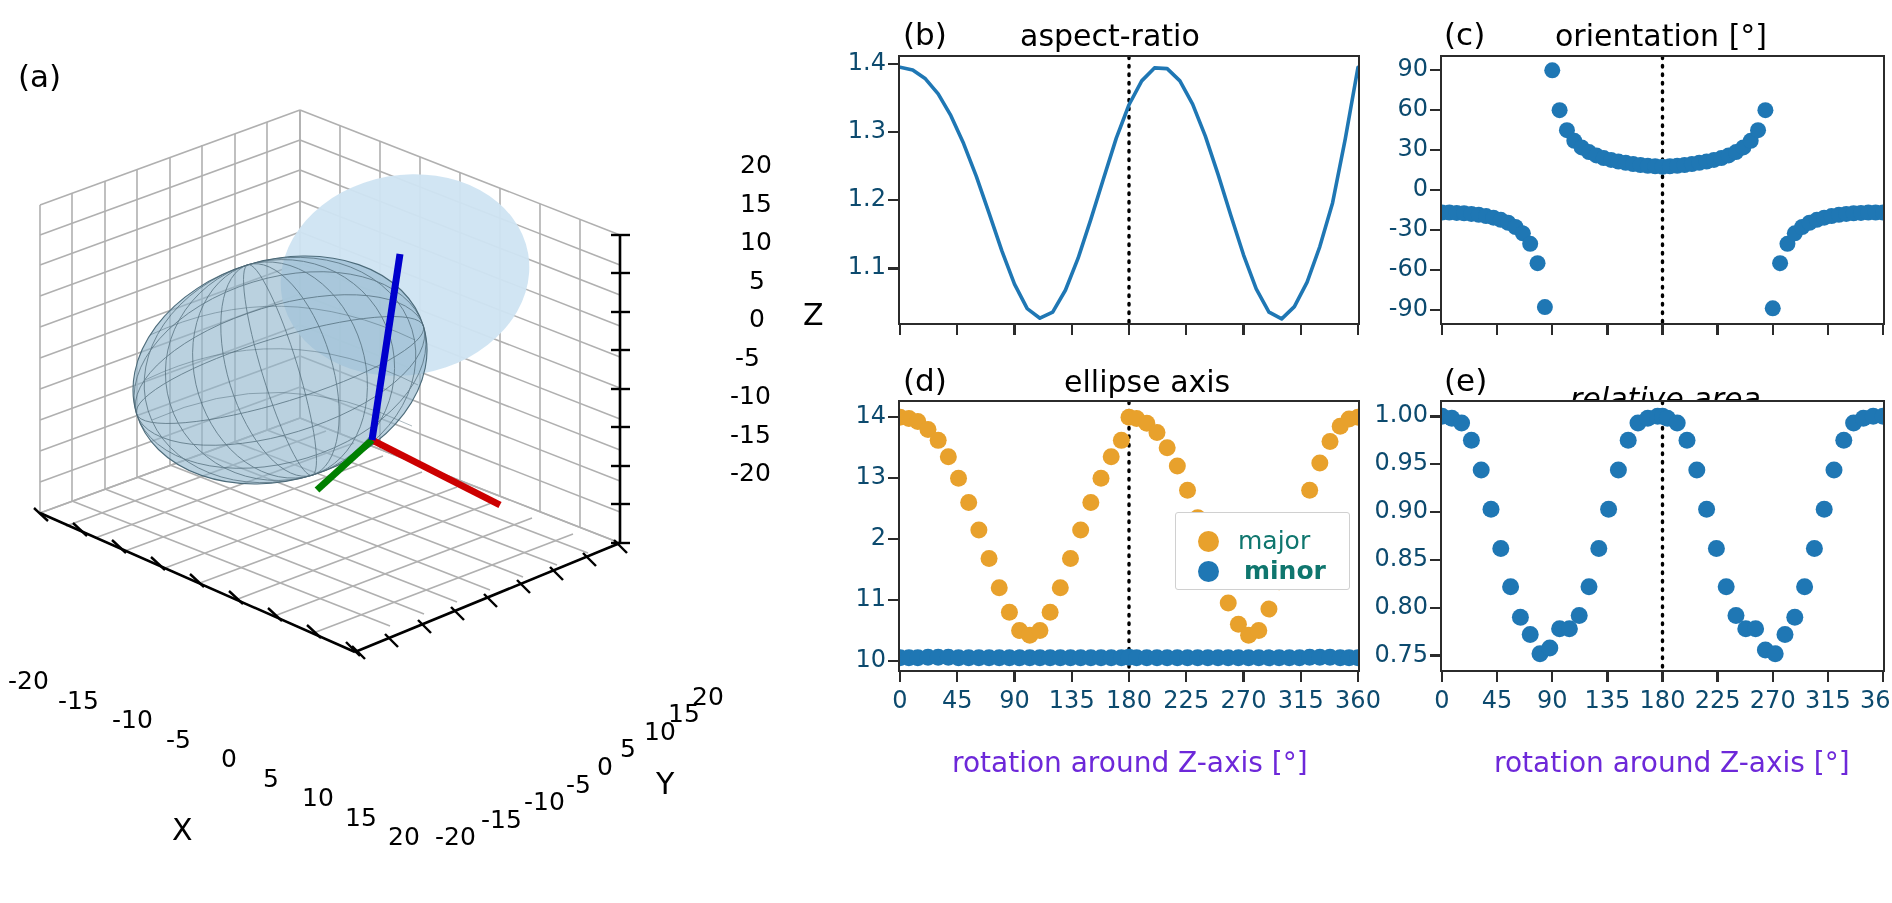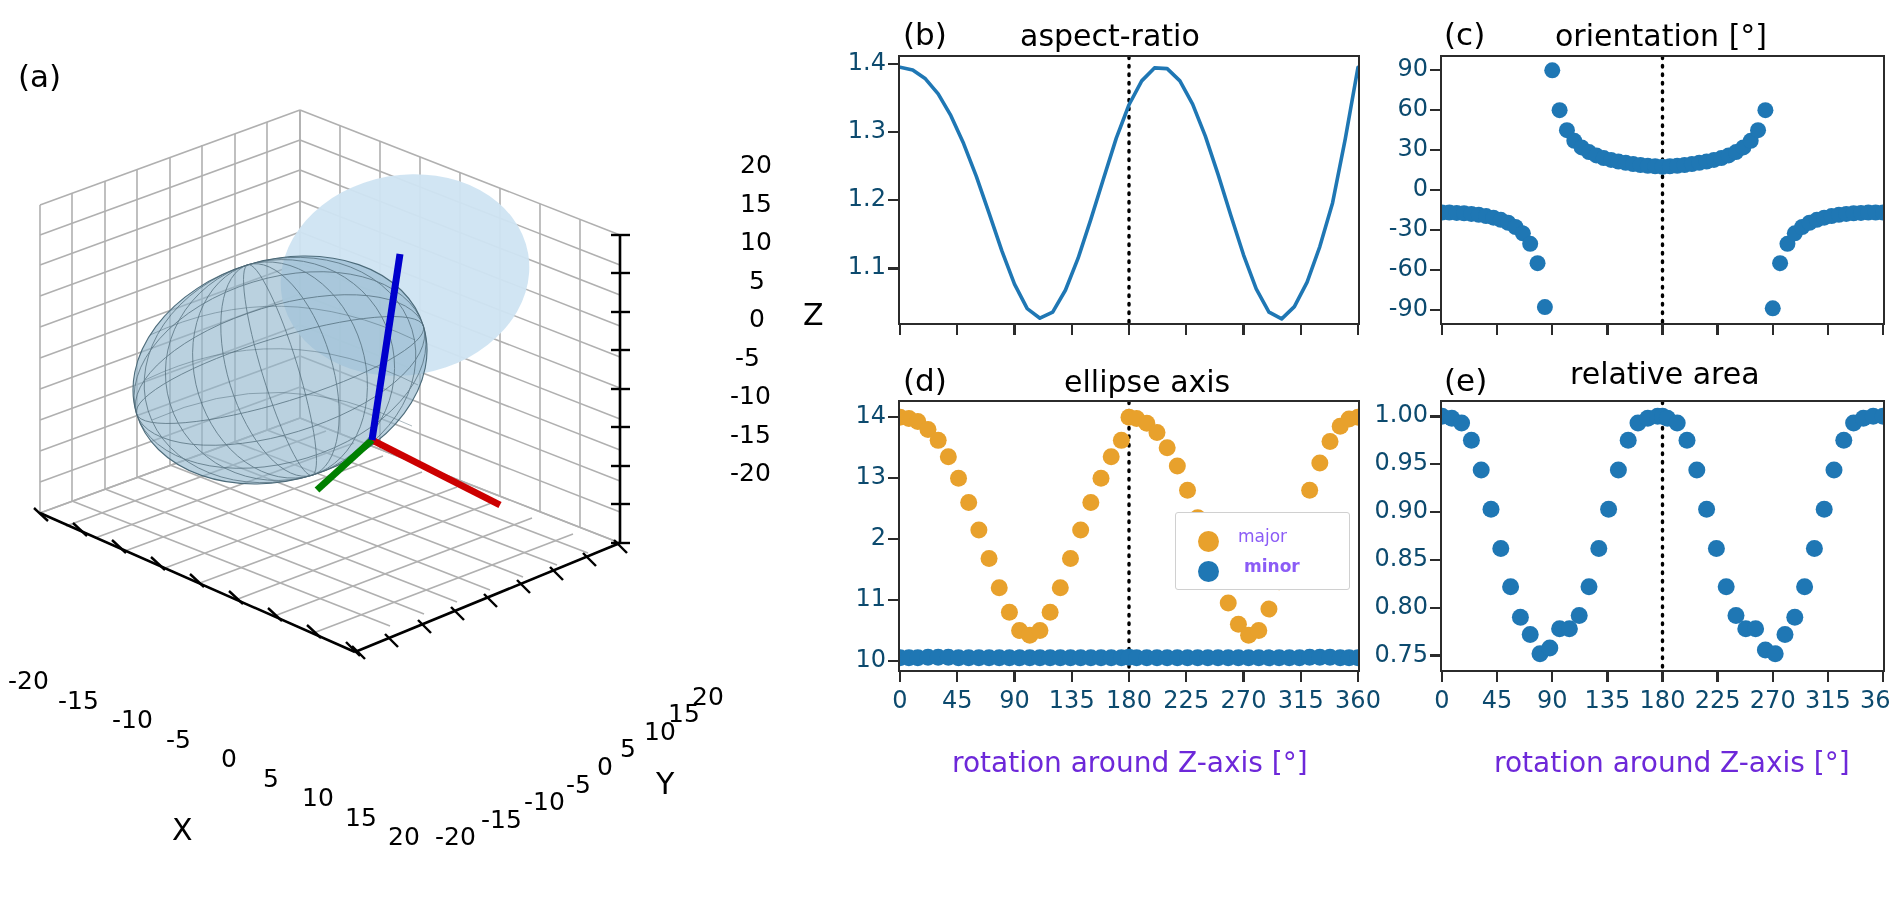--- a/index.html
+++ b/index.html
@@ -7,21 +7,21 @@
   .fig{position:relative;width:1892px;height:903px;}
   .abs{position:absolute;}
   .ttl{font-size:30px;color:#000;white-space:nowrap;}
   .panlbl{font-size:31px;color:#000;white-space:nowrap;}
   .tick{font-size:24px;color:#0c4a6e;white-space:nowrap;}
   .tick3d{font-size:25px;color:#000;white-space:nowrap;}
   .axname{font-size:30px;color:#000;white-space:nowrap;}
   .axlab{font-size:28px;color:#6d28d9;white-space:nowrap;}
   .plotbox{border:2.4px solid #2b2b2b;background:#fff;box-sizing:border-box;}
   .legbox{background:#ffffff;border:1.4px solid #d0d0d0;border-radius:3px;box-sizing:border-box;}
-  .legtxt{font-size:17px;color:#8b5cf6;white-space:nowrap;}
+  .legtxt{font-size:25px;color:#0f766e;white-space:nowrap;}
   .dotleg{border-radius:50%;}
   svg{display:block;}
 </style>
 </head>
 <body>
 
 <div class="fig">
 
   <div class="abs panlbl" style="left:18px;top:58px;">(a)</div>
 
@@ -467,21 +467,21 @@
   <div class="abs axlab" style="left:952px;top:746px;">rotation around Z-axis [°]</div>
 
   <div class="abs legbox" style="left:1175px;top:512px;width:175px;height:78px;">
     <span class="abs dotleg" style="left:22px;top:18px;width:21px;height:21px;background:#e8a12c;"></span>
     <span class="abs legtxt" style="left:62px;top:13px;">major</span>
     <span class="abs dotleg" style="left:22px;top:48px;width:21px;height:21px;background:#1f77b4;"></span>
     <span class="abs legtxt" style="left:68px;top:43px;font-weight:bold;">minor</span>
   </div>
 
   <div class="abs panlbl" style="left:1444px;top:362px;">(e)</div>
-  <div class="abs ttl" style="left:1570px;top:356px;">relative area</div>
+  <div class="abs ttl" style="left:1570px;top:381px;font-style:italic;">relative area</div>
   <div class="abs plotbox" id="box-e" style="left:1440px;top:400px;width:445px;height:272px;">
     <svg id="svg-e" width="441" height="268" viewBox="0 0 441 268" preserveAspectRatio="none">
         <line x1="220.5" y1="0" x2="220.5" y2="268" stroke="#000" stroke-width="3.4" stroke-dasharray="1.5 7" stroke-linecap="round"></line>
         <circle cx="0.00" cy="14.36" r="8.5" fill="#1f77b4" stroke="none"></circle>
         <circle cx="9.80" cy="16.27" r="8.5" fill="#1f77b4" stroke="none"></circle>
         <circle cx="19.60" cy="21.06" r="8.5" fill="#1f77b4" stroke="none"></circle>
         <circle cx="29.40" cy="38.29" r="8.5" fill="#1f77b4" stroke="none"></circle>
         <circle cx="39.20" cy="67.96" r="8.5" fill="#1f77b4" stroke="none"></circle>
         <circle cx="49.00" cy="107.20" r="8.5" fill="#1f77b4" stroke="none"></circle>
         <circle cx="58.80" cy="146.44" r="8.5" fill="#1f77b4" stroke="none"></circle>

